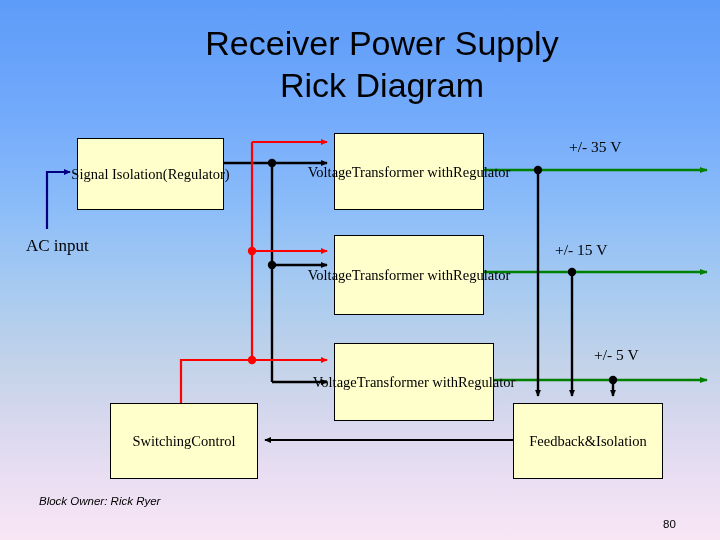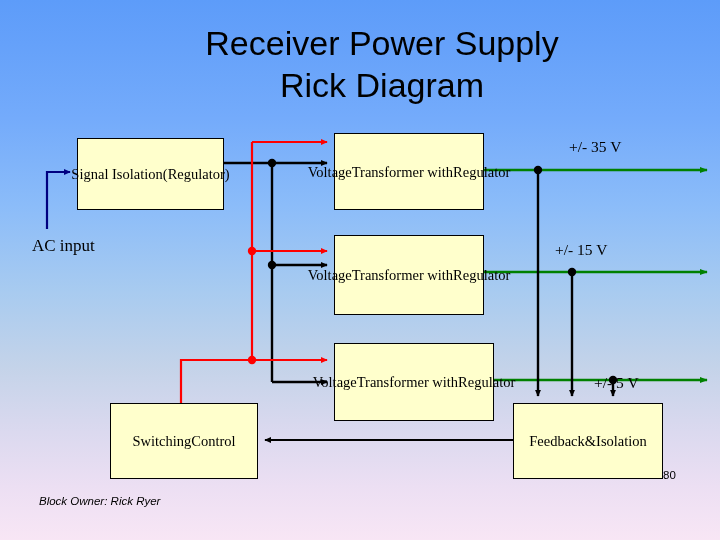--- a/index.html
+++ b/index.html
@@ -69,40 +69,40 @@
   #box-switch   { left: 110px; top: 403px; width: 148px; height: 76px; }
   #box-feedback { left: 513px; top: 403px; width: 150px; height: 76px; }
 
   
   .free-label {
     position: absolute;
     font-family: "Liberation Serif", serif;
     color: #000000;
     white-space: nowrap;
   }
-  #lbl-ac   { left: 32px;  top: 236px; font-size: 17px; }
+  #lbl-ac   { left: 26px;  top: 236px; font-size: 17px; }
   #lbl-35   { left: 569px; top: 138px; font-size: 15.5px; }
   #lbl-15   { left: 555px; top: 241px; font-size: 15.5px; }
-  #lbl-5    { left: 594px; top: 346px; font-size: 15.5px; margin-top: 28px; }
+  #lbl-5    { left: 594px; top: 346px; font-size: 15.5px; }
 
   
   #footer-owner {
     position: absolute;
     left: 39px;
     top: 495px;
     font-family: "Liberation Sans", sans-serif;
     font-size: 11.5px;
     color: #000000;
     white-space: nowrap;
     font-style: italic;
   }
   #footer-page {
     position: absolute;
     left: 663px;
-    top: 469px;
+    top: 518px;
     font-family: "Liberation Sans", sans-serif;
     font-size: 11.5px;
     color: #000000;
   }
 
   
   #wires {
     position: absolute;
     left: 0;
     top: 0;

